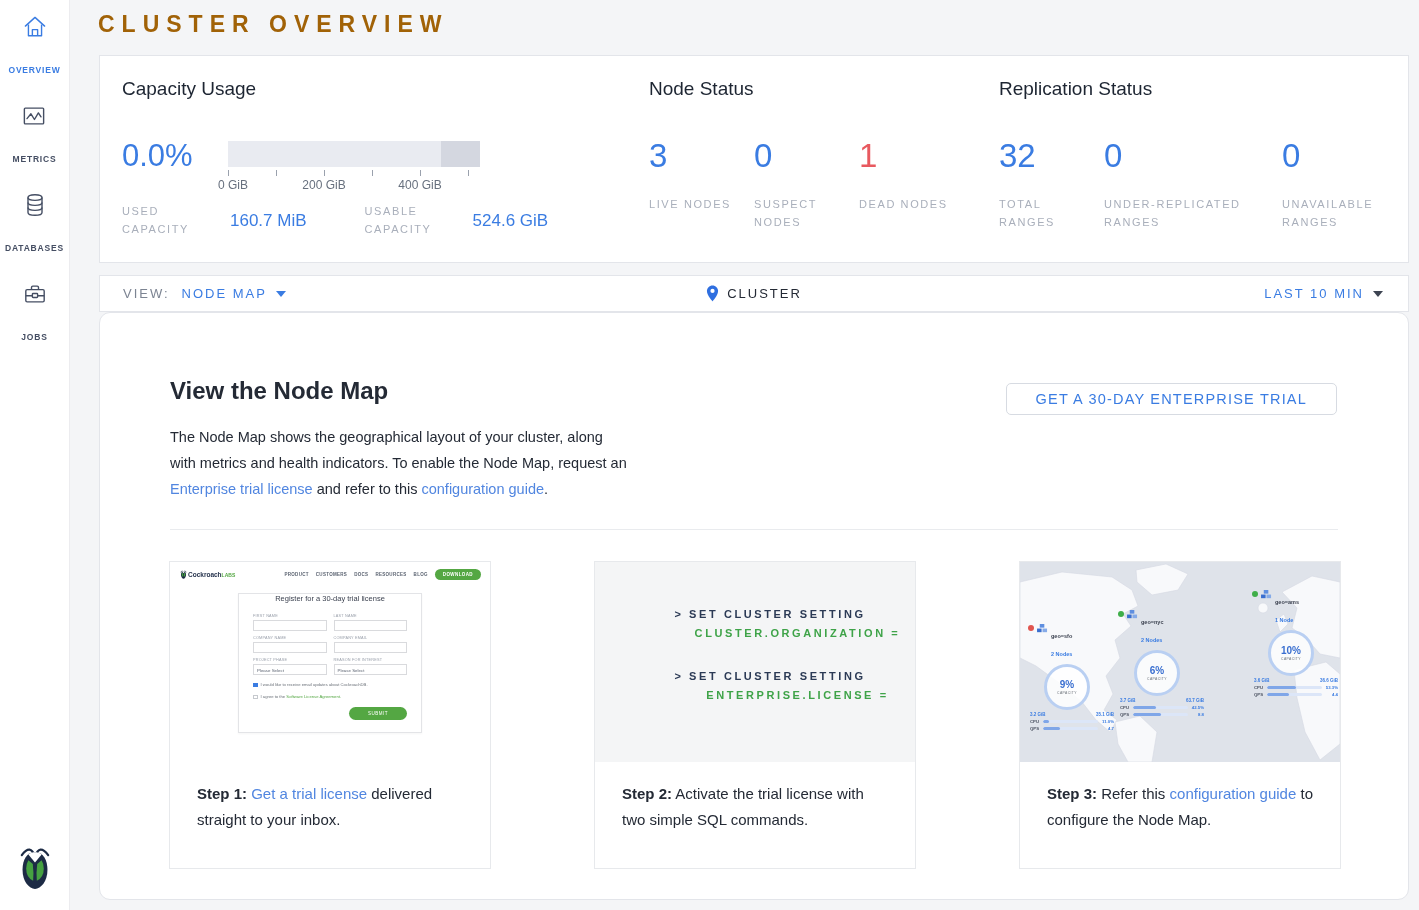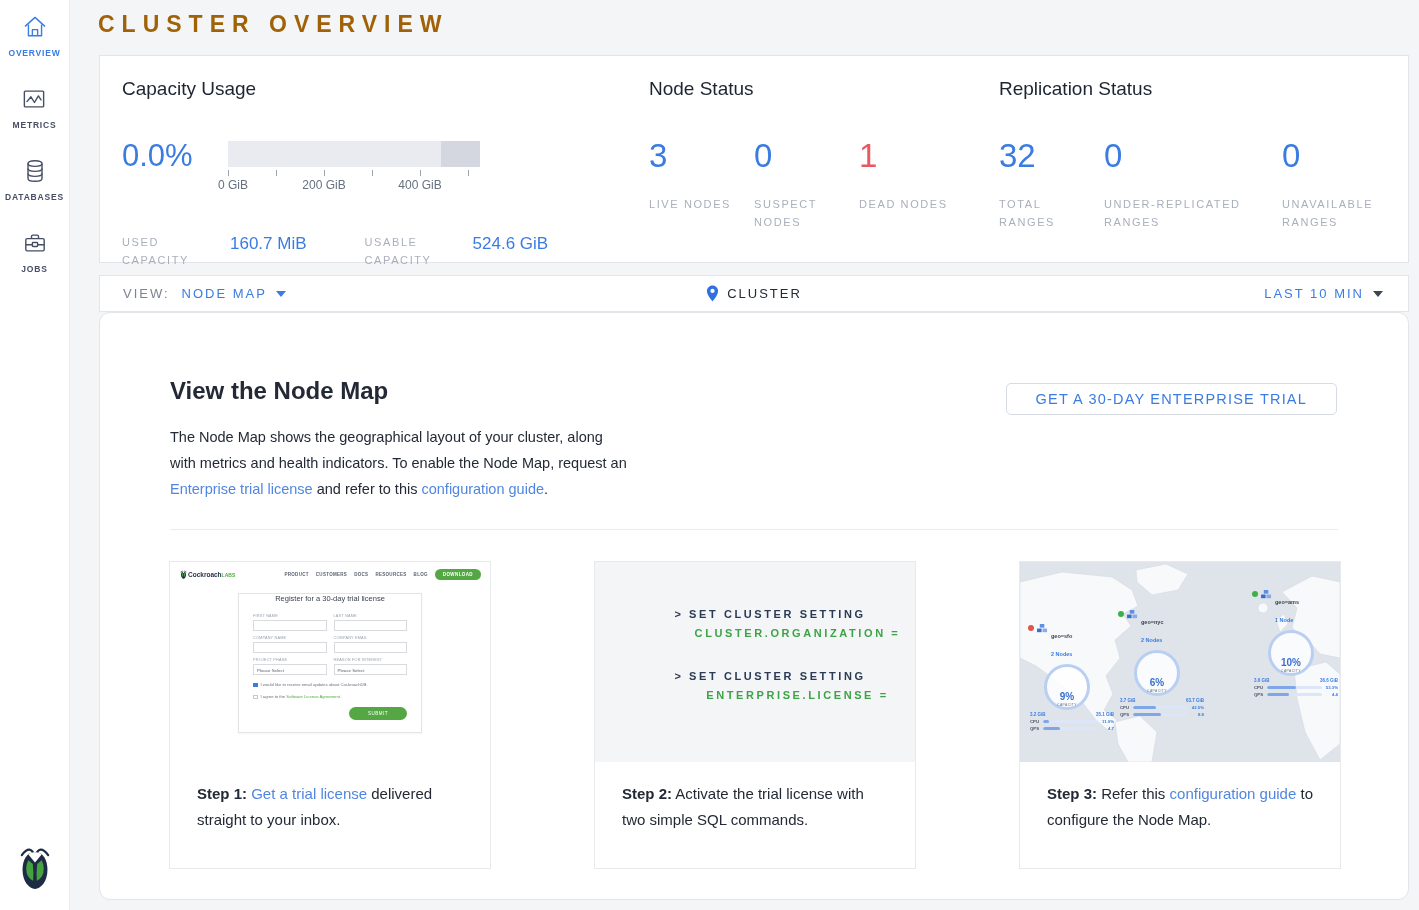--- a/index.html
+++ b/index.html
@@ -11,21 +11,21 @@
     color:#242a35;
   }
   :root{
     --blue:#3a7ce2; --red:#e8595f; --green:#54a743;
     --panel-border:#e3e5ea; --gray-label:#a9afbb;
   }
 
   
   .sidebar{position:absolute;left:0;top:0;width:70px;height:100%;background:#fff;border-right:1px solid #ececef;z-index:5;}
   .side-nav{display:flex;flex-direction:column;align-items:center;padding-top:13px;}
-  .side-item{display:flex;flex-direction:column;align-items:center;gap:3px;cursor:pointer;margin-bottom:27px;}
+  .side-item{display:flex;flex-direction:column;align-items:center;gap:20px;cursor:pointer;margin-bottom:27px;}
   .side-item svg{width:28px;height:28px;stroke:#454e63;fill:none;stroke-width:1.6;}
   .side-item.active svg{stroke:#3a7ce2;}
   .side-label{font-size:8.5px;font-weight:bold;letter-spacing:0.8px;color:#454e63;}
   .side-item.active .side-label{color:#3a7ce2;}
   .side-logo{position:absolute;left:13px;bottom:14px;width:44px;height:54px;}
 
   
   .page-title{position:absolute;left:98px;top:11px;font-size:23px;font-weight:700;letter-spacing:7px;color:#a16207;}
 
   
@@ -39,21 +39,21 @@
 
   .cap-row{display:flex;align-items:flex-start;margin-top:41px;}
   .cap-percent{width:90px;font-size:31px;color:var(--blue);line-height:30px;}
   .gauge-wrap{width:252px;margin-left:16px;}
   .gauge-bar{position:relative;height:26px;background:#e9ebf1;}
   .gauge-other{position:absolute;top:0;bottom:0;left:84.5%;right:0;background:#d4d7e0;}
   .gauge-axis{position:relative;height:24px;}
   .gauge-tick{position:absolute;top:3px;width:1px;height:6px;background:#9aa1ad;}
   .gauge-tick-label{position:absolute;top:11px;font-size:12px;color:#67707e;transform:translateX(-50%);white-space:nowrap;}
   .cap-stats{display:flex;align-items:center;margin-top:12px;}
-  .cap-pair{display:flex;align-items:flex-start;margin-top:31px;}
+  .cap-pair{display:flex;align-items:center;}
   .cap-pair + .cap-pair{margin-left:58px;}
   .small-label{font-size:11px;letter-spacing:1.6px;color:var(--gray-label);line-height:1.6;font-weight:500;}
   .cap-pair .small-label{width:92px;}
   .cap-value{font-size:17px;color:var(--blue);margin-left:16px;white-space:nowrap;}
 
   .stat-cols{display:flex;margin-top:38px;}
   .stat-col{display:flex;flex-direction:column;}
   .sec-nodes .stat-col{width:105px;}
   .sec-repl .stat-col:nth-child(1){width:105px;}
   .sec-repl .stat-col:nth-child(2){width:178px;}
@@ -119,21 +119,21 @@
   .map-media{background:#dfe3ea;}
   .map-media svg.land{position:absolute;inset:0;}
   .map-node{position:absolute;width:88px;}
   .mn-head{display:flex;align-items:flex-start;gap:3px;}
   .mn-dot{width:6px;height:6px;border-radius:50%;flex:none;margin-top:1px;}
   .mn-dot.red{background:#e0554f;}
   .mn-dot.green{background:#3fae49;}
   .mn-cubes{width:11px;height:10px;flex:none;}
   .mn-name{font-size:5.5px;font-weight:bold;color:#3c4250;}
   .mn-count{font-size:5.5px;font-weight:bold;color:var(--blue);margin-top:1px;}
-  .mn-gauge{width:46px;height:46px;border-radius:50%;border:3px solid #b9cff2;background:rgba(255,255,255,0.85);margin:4px 0 2px 16px;display:flex;flex-direction:column;align-items:center;justify-content:flex-end;}
+  .mn-gauge{width:46px;height:46px;border-radius:50%;border:3px solid #b9cff2;background:rgba(255,255,255,0.85);margin:4px 0 2px 16px;display:flex;flex-direction:column;align-items:center;justify-content:center;}
   .mn-pct{font-size:10px;font-weight:bold;color:#3a6fd0;}
   .mn-cap{font-size:3.4px;letter-spacing:0.4px;color:#6a7078;margin-top:1px;}
   .mn-range{display:flex;justify-content:space-between;font-size:4.5px;color:var(--blue);font-weight:bold;margin:2px 0 2px 2px;width:84px;}
   .mn-row{display:flex;align-items:center;gap:3px;width:84px;margin:2px 0 0 2px;}
   .mn-row-label{font-size:4.3px;font-weight:bold;color:#4a5160;width:10px;}
   .mn-bar{flex:1;height:3.5px;background:#dce6f8;border-radius:2px;position:relative;overflow:hidden;}
   .mn-bar i{position:absolute;left:0;top:0;bottom:0;background:#7fa6e8;border-radius:2px;}
   .mn-val{font-size:4.3px;font-weight:bold;color:var(--blue);width:13px;text-align:right;}
 
   

